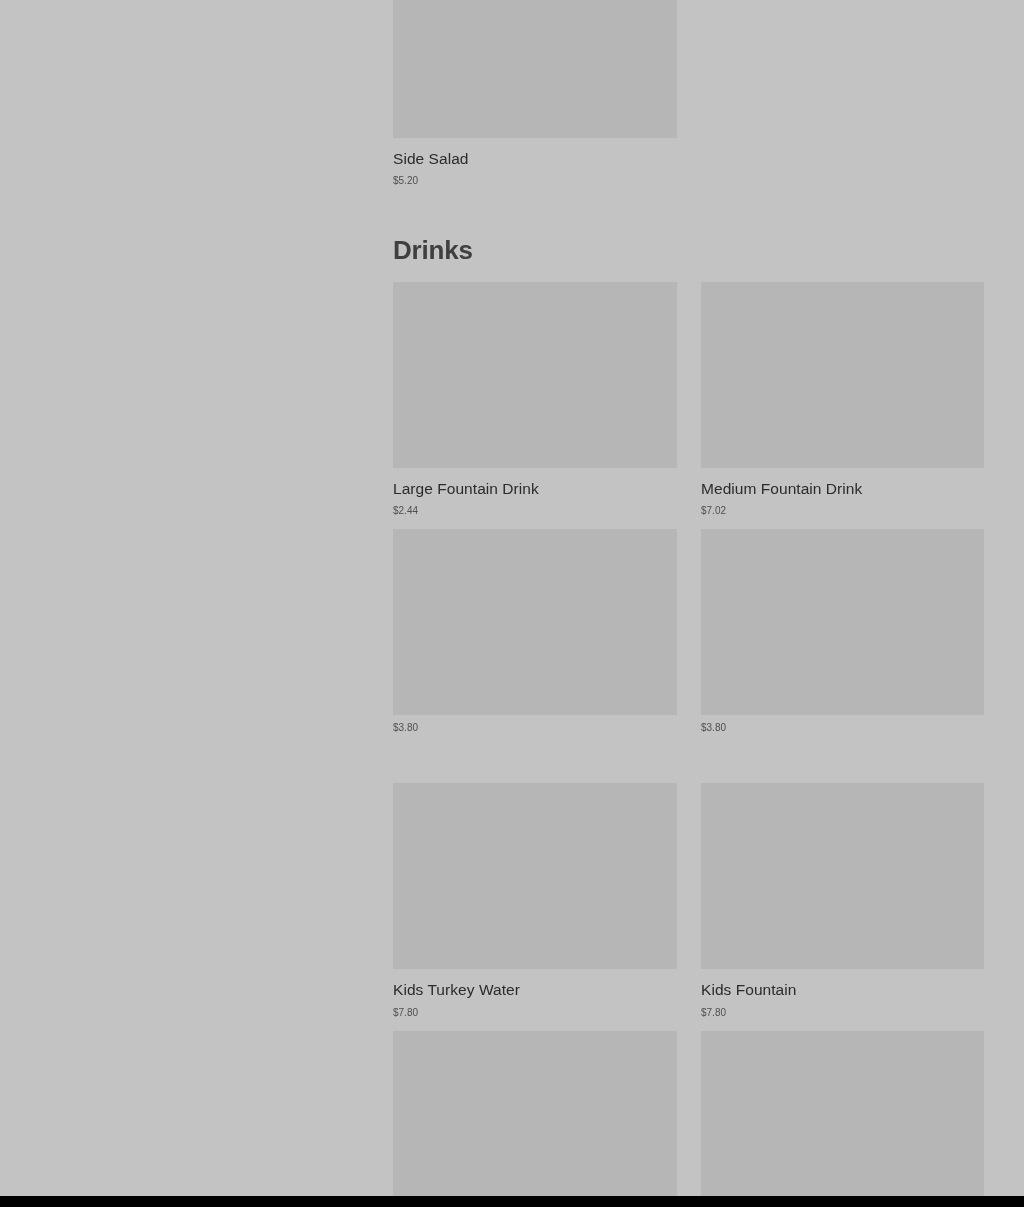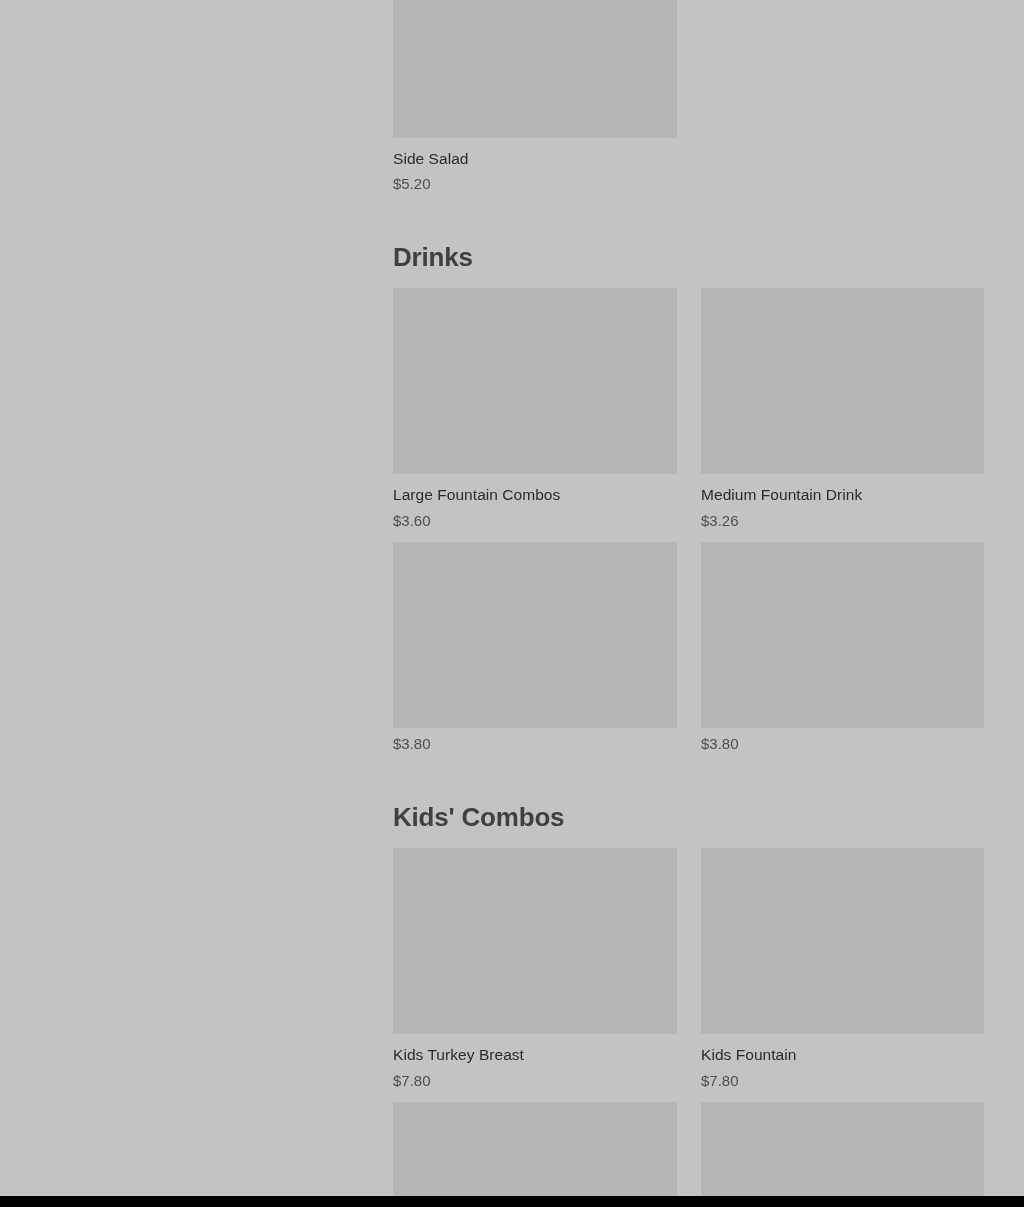--- a/index.html
+++ b/index.html
@@ -72,21 +72,21 @@
   .item-name {
     display: block;
     font-size: 15.5px;
     color: #2b2b2b;
     line-height: 1.25;
     margin-top: 11px;
     letter-spacing: 0.05px;
   }
   .item-price {
     display: block;
-    font-size: 15px;
+    font-size: 10px;
     color: #4f4f4f;
     line-height: 1.3;
     margin-top: 6px;
   }
 
   
   .partial-row .item-thumb {
     height: 186px;
   }
 
@@ -115,47 +115,46 @@
       <div class="menu-item"></div>
     </div>
 
     <div class="section-gap"></div>
 
     <div class="menu-section">
       <h2 class="section-heading">Drinks</h2>
       <div class="item-grid">
         <div class="menu-item">
           <span class="item-thumb"></span>
-          <span class="item-name">Large Fountain Combos</span>
-          <span class="item-price">$3.60</span>
+          <span class="item-name">Large Fountain Drink</span>
+          <span class="item-price">$2.44</span>
         </div>
         <div class="menu-item">
           <span class="item-thumb"></span>
           <span class="item-name">Medium Fountain Drink</span>
-          <span class="item-price">$3.26</span>
+          <span class="item-price">$7.02</span>
         </div>
         <div class="menu-item">
           <span class="item-thumb"></span>
           <span class="item-price">$3.80</span>
         </div>
         <div class="menu-item">
           <span class="item-thumb"></span>
           <span class="item-price">$3.80</span>
         </div>
       </div>
     </div>
 
     <div class="section-gap"></div>
 
     <div class="menu-section">
-      <h2 class="section-heading">Kids' Combos</h2>
       <div class="item-grid">
         <div class="menu-item">
           <span class="item-thumb"></span>
-          <span class="item-name">Kids Turkey Breast</span>
+          <span class="item-name">Kids Turkey Water</span>
           <span class="item-price">$7.80</span>
         </div>
         <div class="menu-item">
           <span class="item-thumb"></span>
           <span class="item-name">Kids Fountain</span>
           <span class="item-price">$7.80</span>
         </div>
         <div class="menu-item">
           <span class="item-thumb"></span>
 

